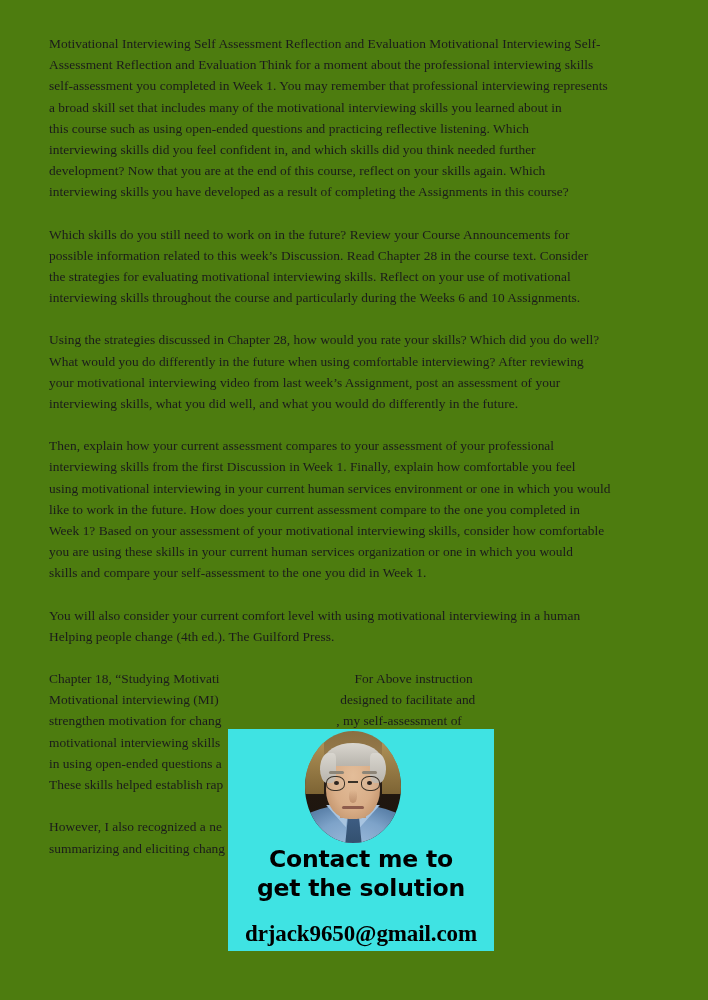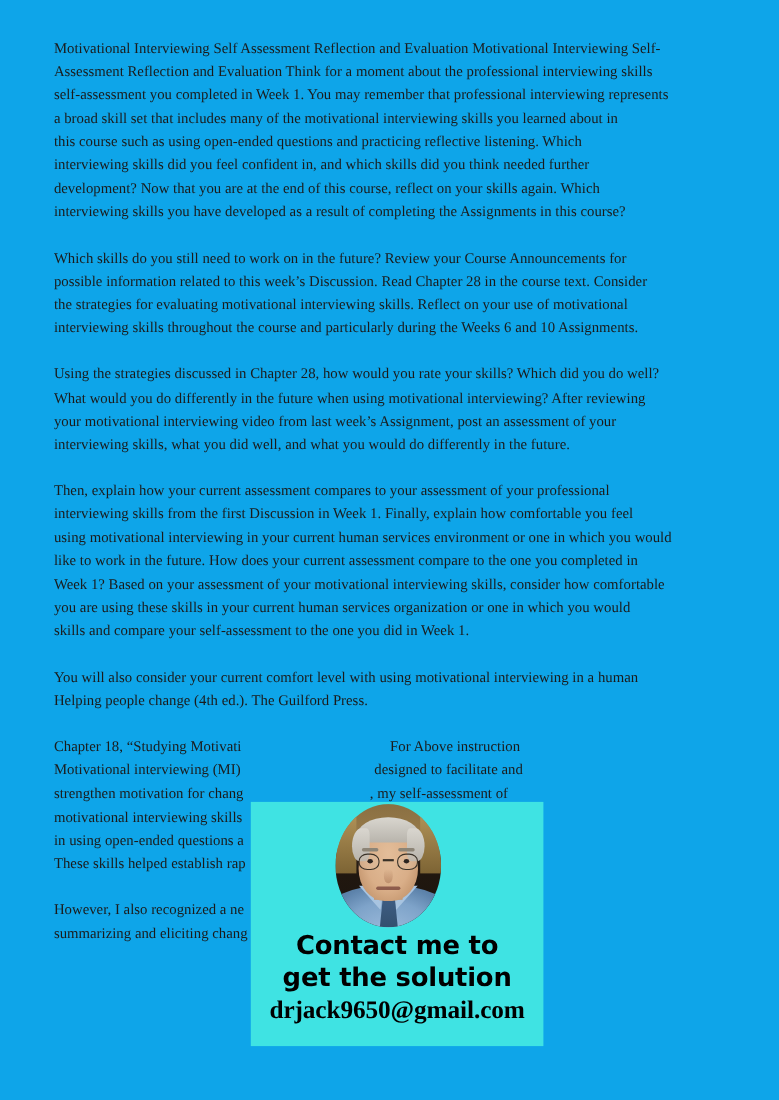--- a/index.html
+++ b/index.html
@@ -10,21 +10,21 @@
     background: #ffffff;
     font-family: "Liberation Serif", "DejaVu Serif", serif;
     overflow: hidden;
     position: relative;
   }
   #page {
     position: absolute;
     left: 0; top: 0;
     width: 708px;
     height: 1000px;
-    background: #0ea5e9;
+    background: #4d7c0f;
   }
   #doc-body {
     position: absolute;
     left: 49px;
     top: 33px;
     width: 600px;
   }
   .para {
     margin: 0 0 21px 0;
     padding: 0;
@@ -139,21 +139,21 @@
     font-family: "DejaVu Sans", "Liberation Sans", sans-serif;
     font-weight: bold;
     font-size: 23.5px;
     color: #000000;
     letter-spacing: -0.2px;
   }
   #overlay-line1 { top: 116px; }
   #overlay-line2 { top: 145px; }
   #overlay-email {
     position: absolute;
-    top: 176px;
+    top: 192px;
     width: 100%;
     text-align: center;
     font-family: "Liberation Serif", "DejaVu Serif", serif;
     font-weight: bold;
     font-size: 23px;
     color: #000000;
     letter-spacing: -0.1px;
   }
 </style>
 </head>
@@ -176,21 +176,21 @@
 
     <div class="para">
       <div class="line">Which skills do you still need to work on in the future? Review your Course Announcements for</div>
       <div class="line">possible information related to this week’s Discussion. Read Chapter 28 in the course text. Consider</div>
       <div class="line">the strategies for evaluating motivational interviewing skills. Reflect on your use of motivational</div>
       <div class="line">interviewing skills throughout the course and particularly during the Weeks 6 and 10 Assignments.</div>
     </div>
 
     <div class="para">
       <div class="line">Using the strategies discussed in Chapter 28, how would you rate your skills? Which did you do well?</div>
-      <div class="line">What would you do differently in the future when using motivational interviewing? After reviewing</div>
+      <div class="line">What would you do differently in the future when using comfortable interviewing? After reviewing</div>
       <div class="line">your motivational interviewing video from last week’s Assignment, post an assessment of your</div>
       <div class="line">interviewing skills, what you did well, and what you would do differently in the future.</div>
     </div>
 
     <div class="para">
       <div class="line">Then, explain how your current assessment compares to your assessment of your professional</div>
       <div class="line">interviewing skills from the first Discussion in Week 1. Finally, explain how comfortable you feel</div>
       <div class="line">using motivational interviewing in your current human services environment or one in which you would</div>
       <div class="line">like to work in the future. How does your current assessment compare to the one you completed in</div>
       <div class="line">Week 1? Based on your assessment of your motivational interviewing skills, consider how comfortable</div>

